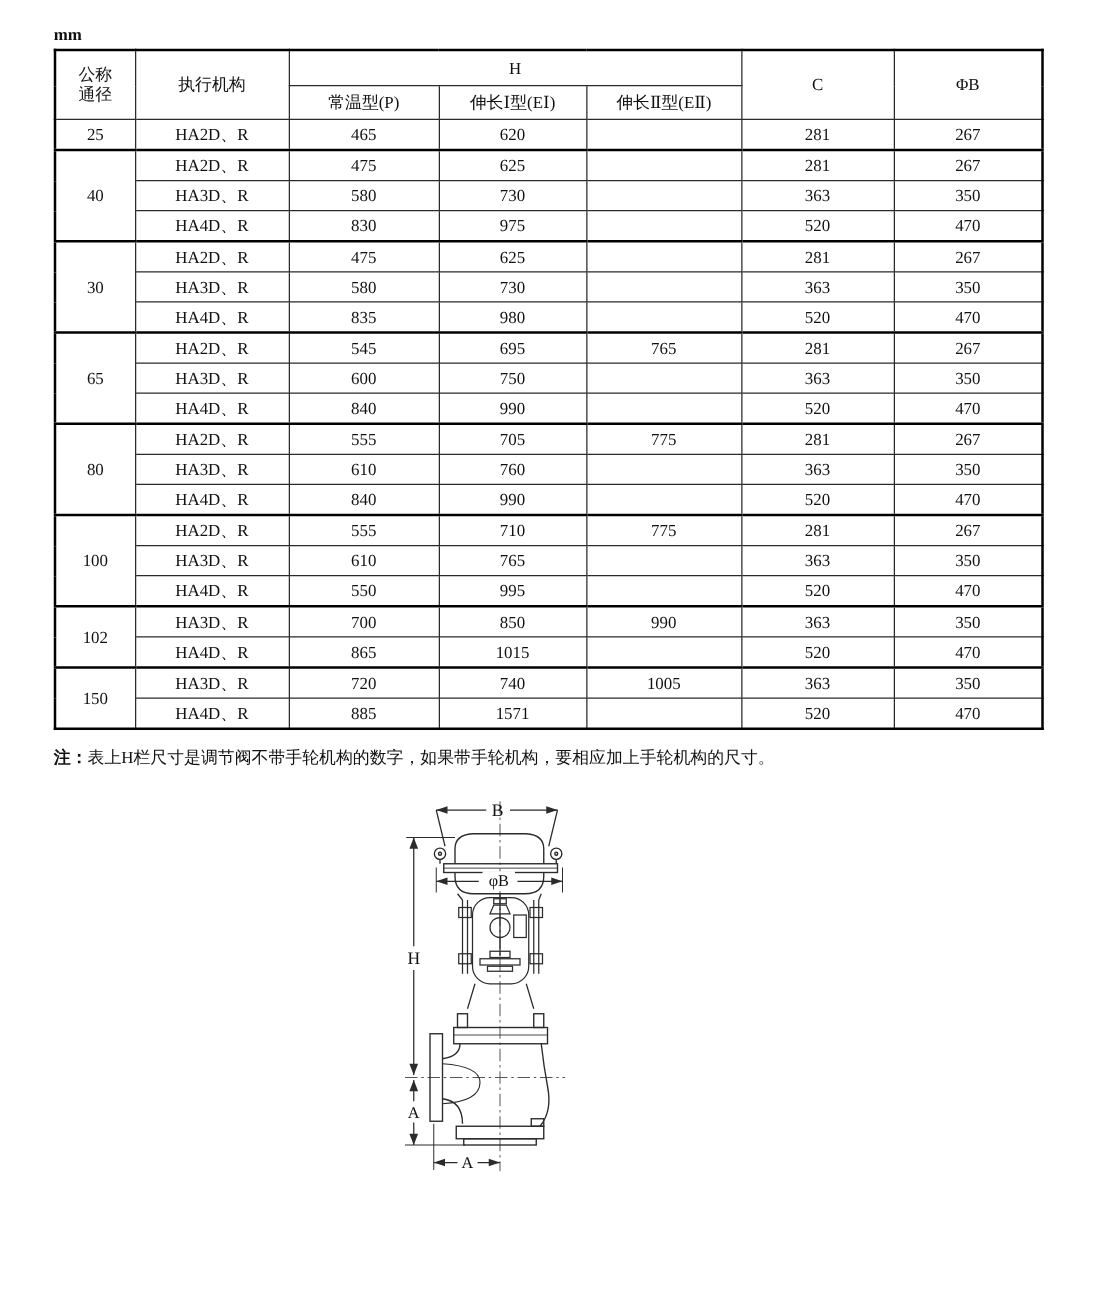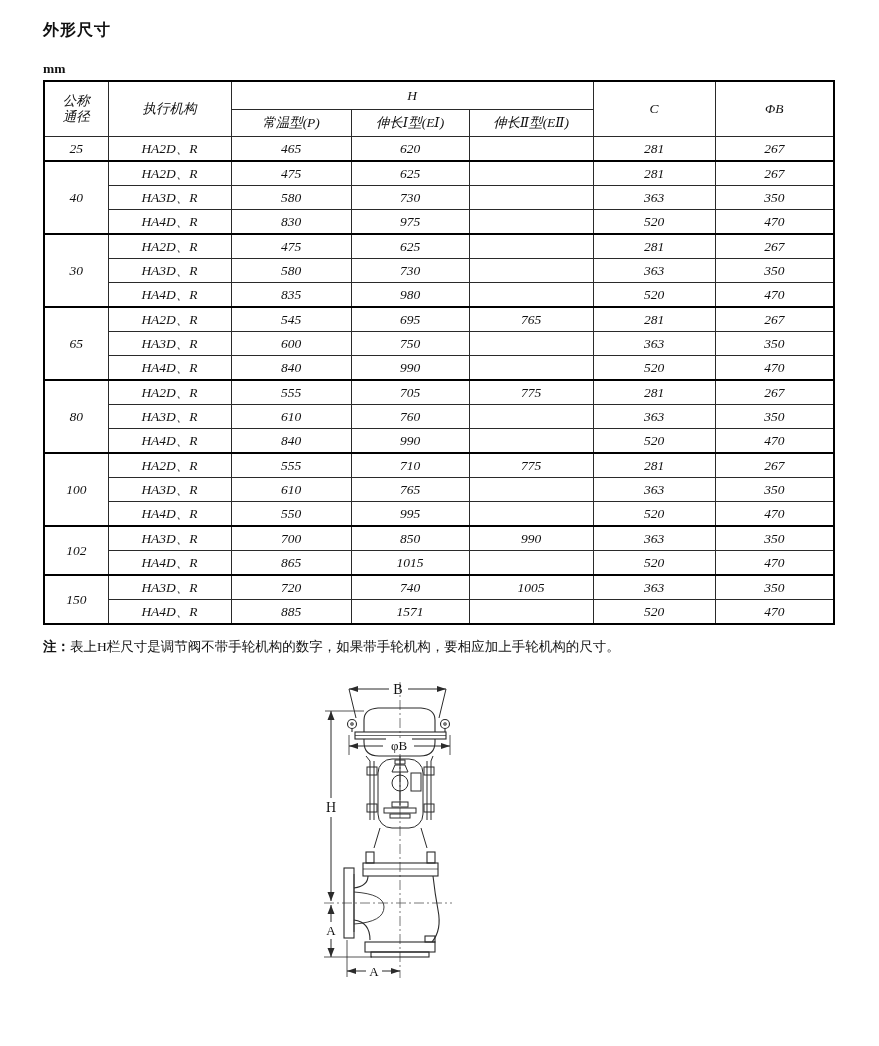--- a/index.html
+++ b/index.html
@@ -22,21 +22,20 @@
     margin:20px 0 3px 43px;
     font-weight:bold;
     font-size:13.5px;
   }
   table.dims {
     border-collapse:collapse;
     table-layout:fixed;
     width:792px;
     margin-left:43px;
     border:2px solid #000;
-    font-style:italic;
   }
   table.dims th, table.dims td {
     border:1px solid #2a2a2a;
     text-align:center;
     vertical-align:middle;
     padding:0;
     font-weight:normal;
     font-size:13.5px;
     color:#111;
   }
@@ -56,21 +55,20 @@
   svg text {
     font-family:"Liberation Serif","DejaVu Serif",serif;
     fill:#111;
   }
 </style>
 </head>
 <body>
 
 <div class="page">
 
-  <div class="page-title">外形尺寸</div>
 
   <div class="unit-row">mm</div>
 
   <table class="dims">
     <colgroup>
       <col style="width:64px">
         <col style="width:123px">
         <col style="width:120px">
       <col style="width:118px">
         <col style="width:124px">

